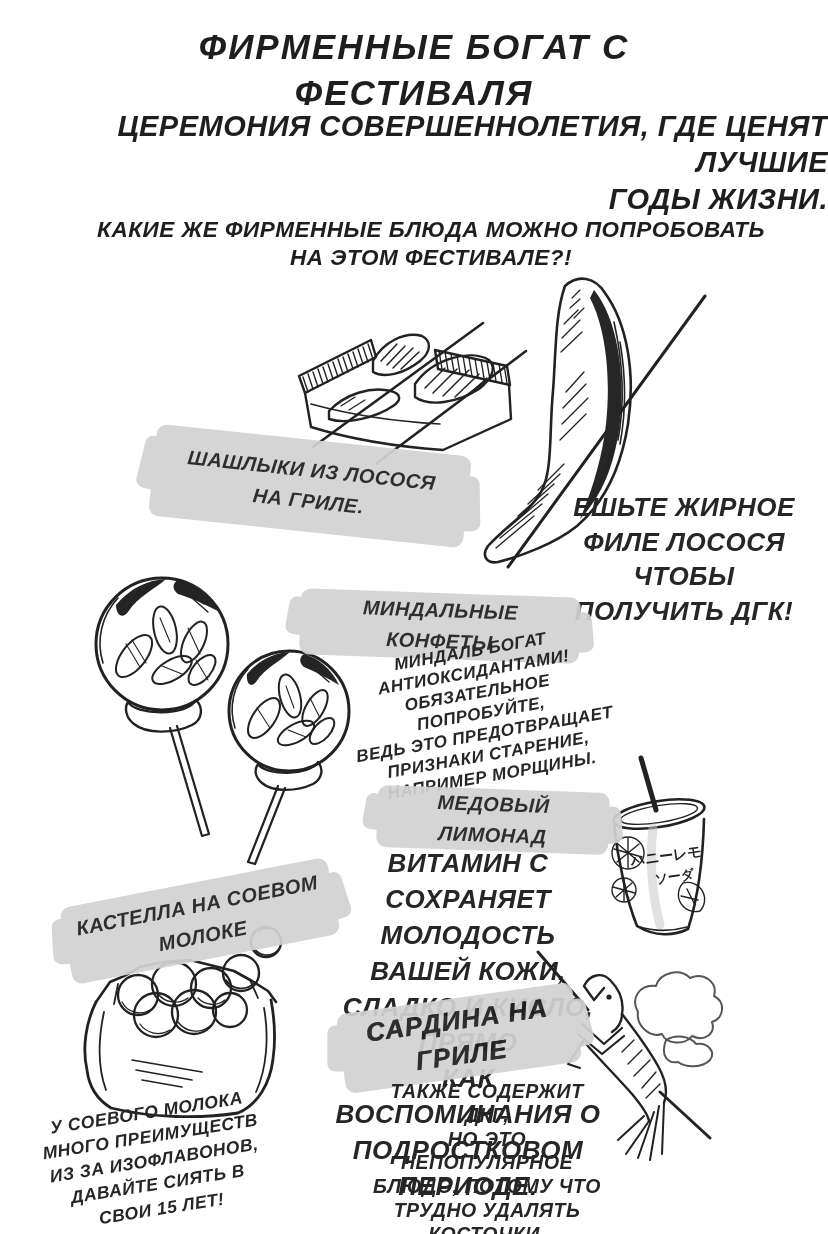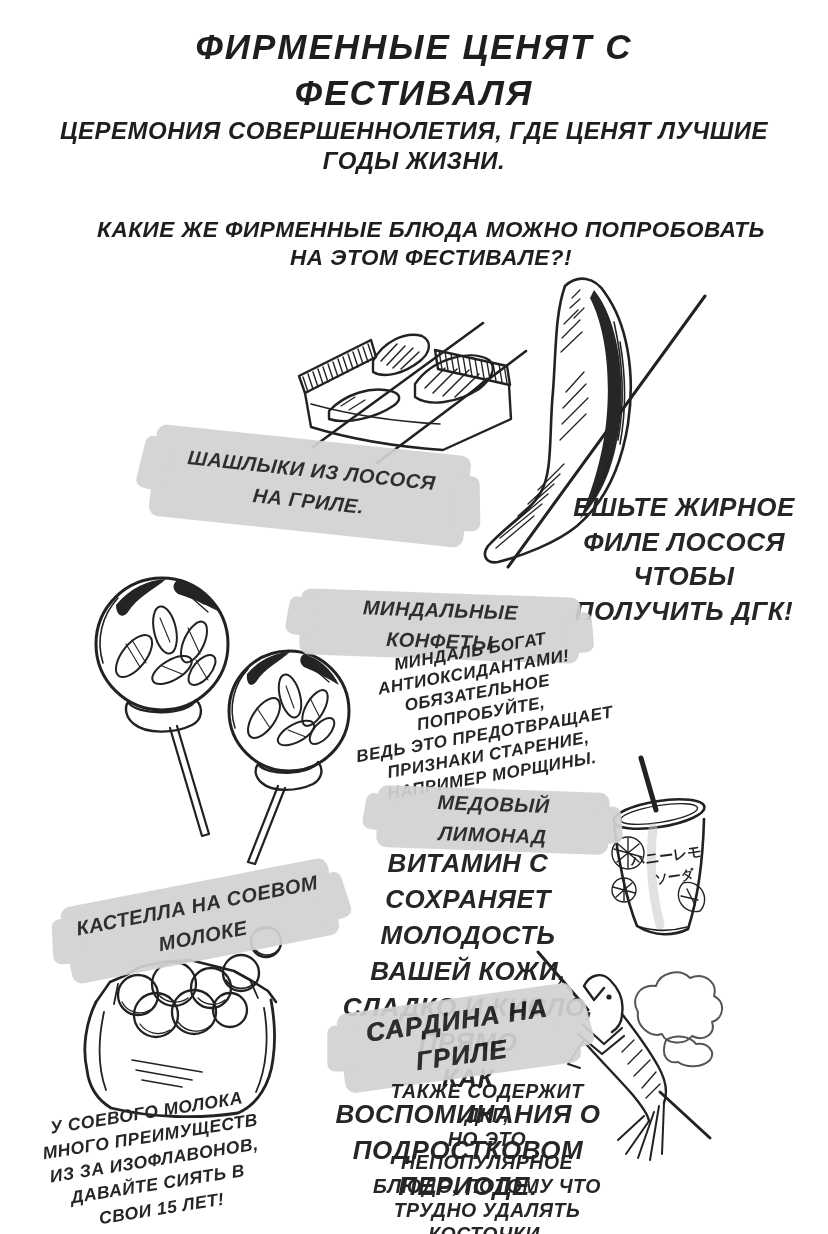--- a/index.html
+++ b/index.html
@@ -9,21 +9,21 @@
     --smoke:#555555;
   }
   html,body{margin:0;padding:0;background:#e9e9e9;}
   .page{
     position:relative;width:828px;height:1234px;margin:0 auto;
     background:var(--paper);overflow:hidden;
     font-family:"Liberation Sans",sans-serif;color:var(--ink);
   }
   .hand{font-style:italic;font-weight:700;letter-spacing:.5px;white-space:pre-line;text-align:center;}
   .title{position:absolute;top:24px;left:0;width:100%;font-size:35px;line-height:1.3;letter-spacing:2px;margin:0;}
-  .subtitle{position:absolute;top:116px;left:0;width:100%;font-size:24px;line-height:1.25;margin:0;}
+  .subtitle{position:absolute;top:108px;left:0;width:100%;font-size:29px;line-height:1.25;margin:0;text-align:right;}
   .question{position:absolute;top:199px;left:0;width:100%;font-size:22.5px;line-height:1.25;margin:17px;}
 
   .band{position:absolute;display:flex;align-items:center;justify-content:center;
         background:var(--highlight);border-radius:10px;opacity:.93;}
   .band::before{content:"";position:absolute;left:-13px;top:14%;width:28px;height:58%;
         background:inherit;border-radius:8px;transform:rotate(8deg);}
   .band::after{content:"";position:absolute;right:-13px;top:22%;width:30px;height:60%;
         background:inherit;border-radius:8px;transform:rotate(-7deg);}
   .band .txt{position:relative;z-index:1;font-size:20px;line-height:1.55;color:#1f1f1f;}
 
@@ -44,21 +44,21 @@
   .illo{position:absolute;}
   svg{stroke:#222;fill:none;stroke-linecap:round;stroke-linejoin:round;}
   svg text{font-family:"DejaVu Sans","Liberation Sans",sans-serif;}
 </style>
 </head>
 <body>
 
 <div class="page">
 
   <header>
-    <h1 class="hand title">ФИРМЕННЫЕ ЦЕНЯТ С
+    <h1 class="hand title">ФИРМЕННЫЕ БОГАТ С
 ФЕСТИВАЛЯ</h1>
     <p class="hand subtitle">ЦЕРЕМОНИЯ СОВЕРШЕННОЛЕТИЯ, ГДЕ ЦЕНЯТ ЛУЧШИЕ
 ГОДЫ ЖИЗНИ.</p>
     <p class="hand question">КАКИЕ ЖЕ ФИРМЕННЫЕ БЛЮДА МОЖНО ПОПРОБОВАТЬ
 НА ЭТОМ ФЕСТИВАЛЕ?!</p>
   </header>
 
   <section>
     <svg class="illo" style="left:283px;top:298px;width:258px;height:168px" viewBox="0 0 258 168" stroke-width="2.4">
       <path d="M88,42 L16,78 L22,95 L93,59 Z"></path>

